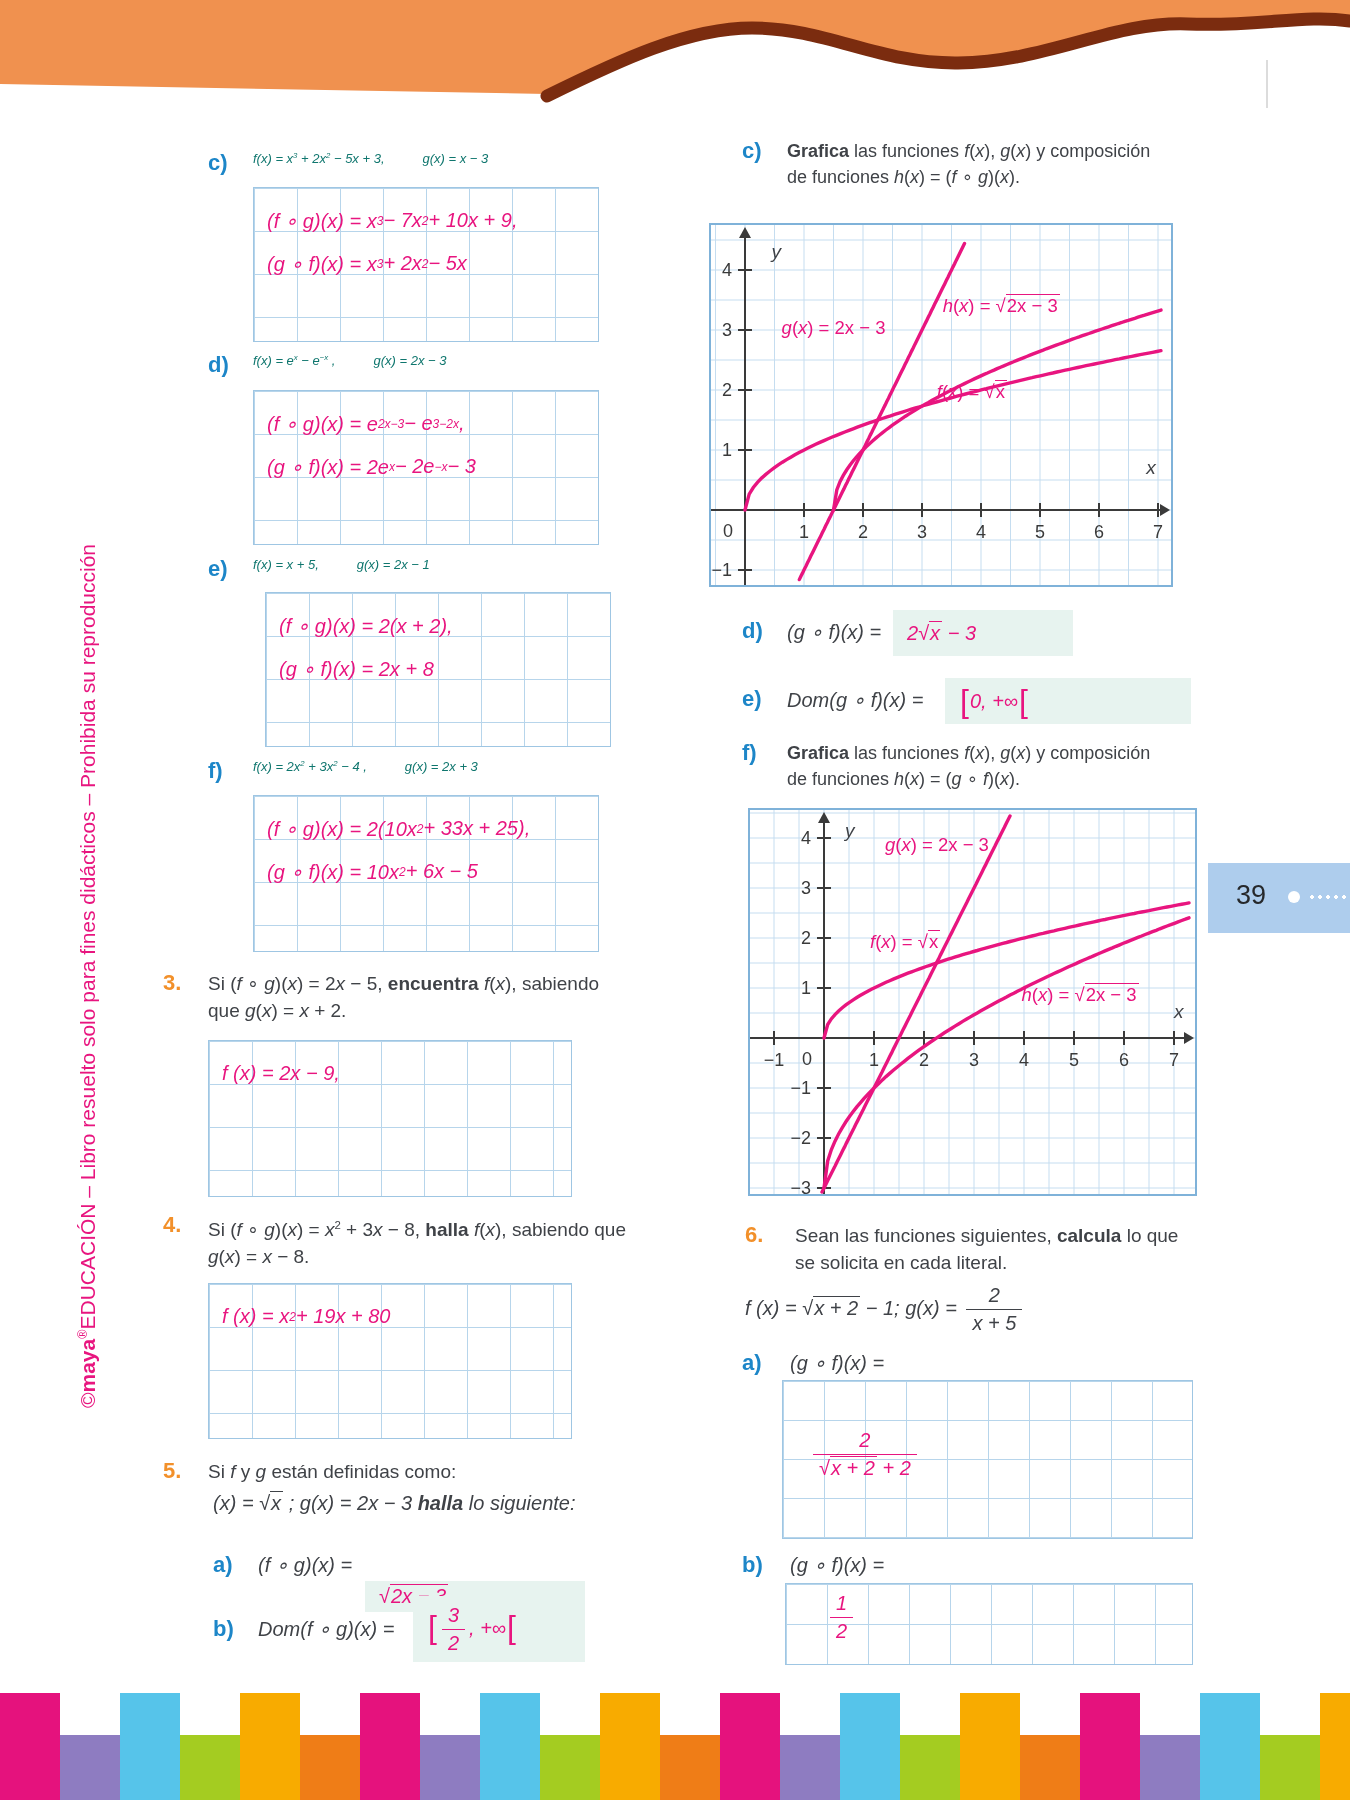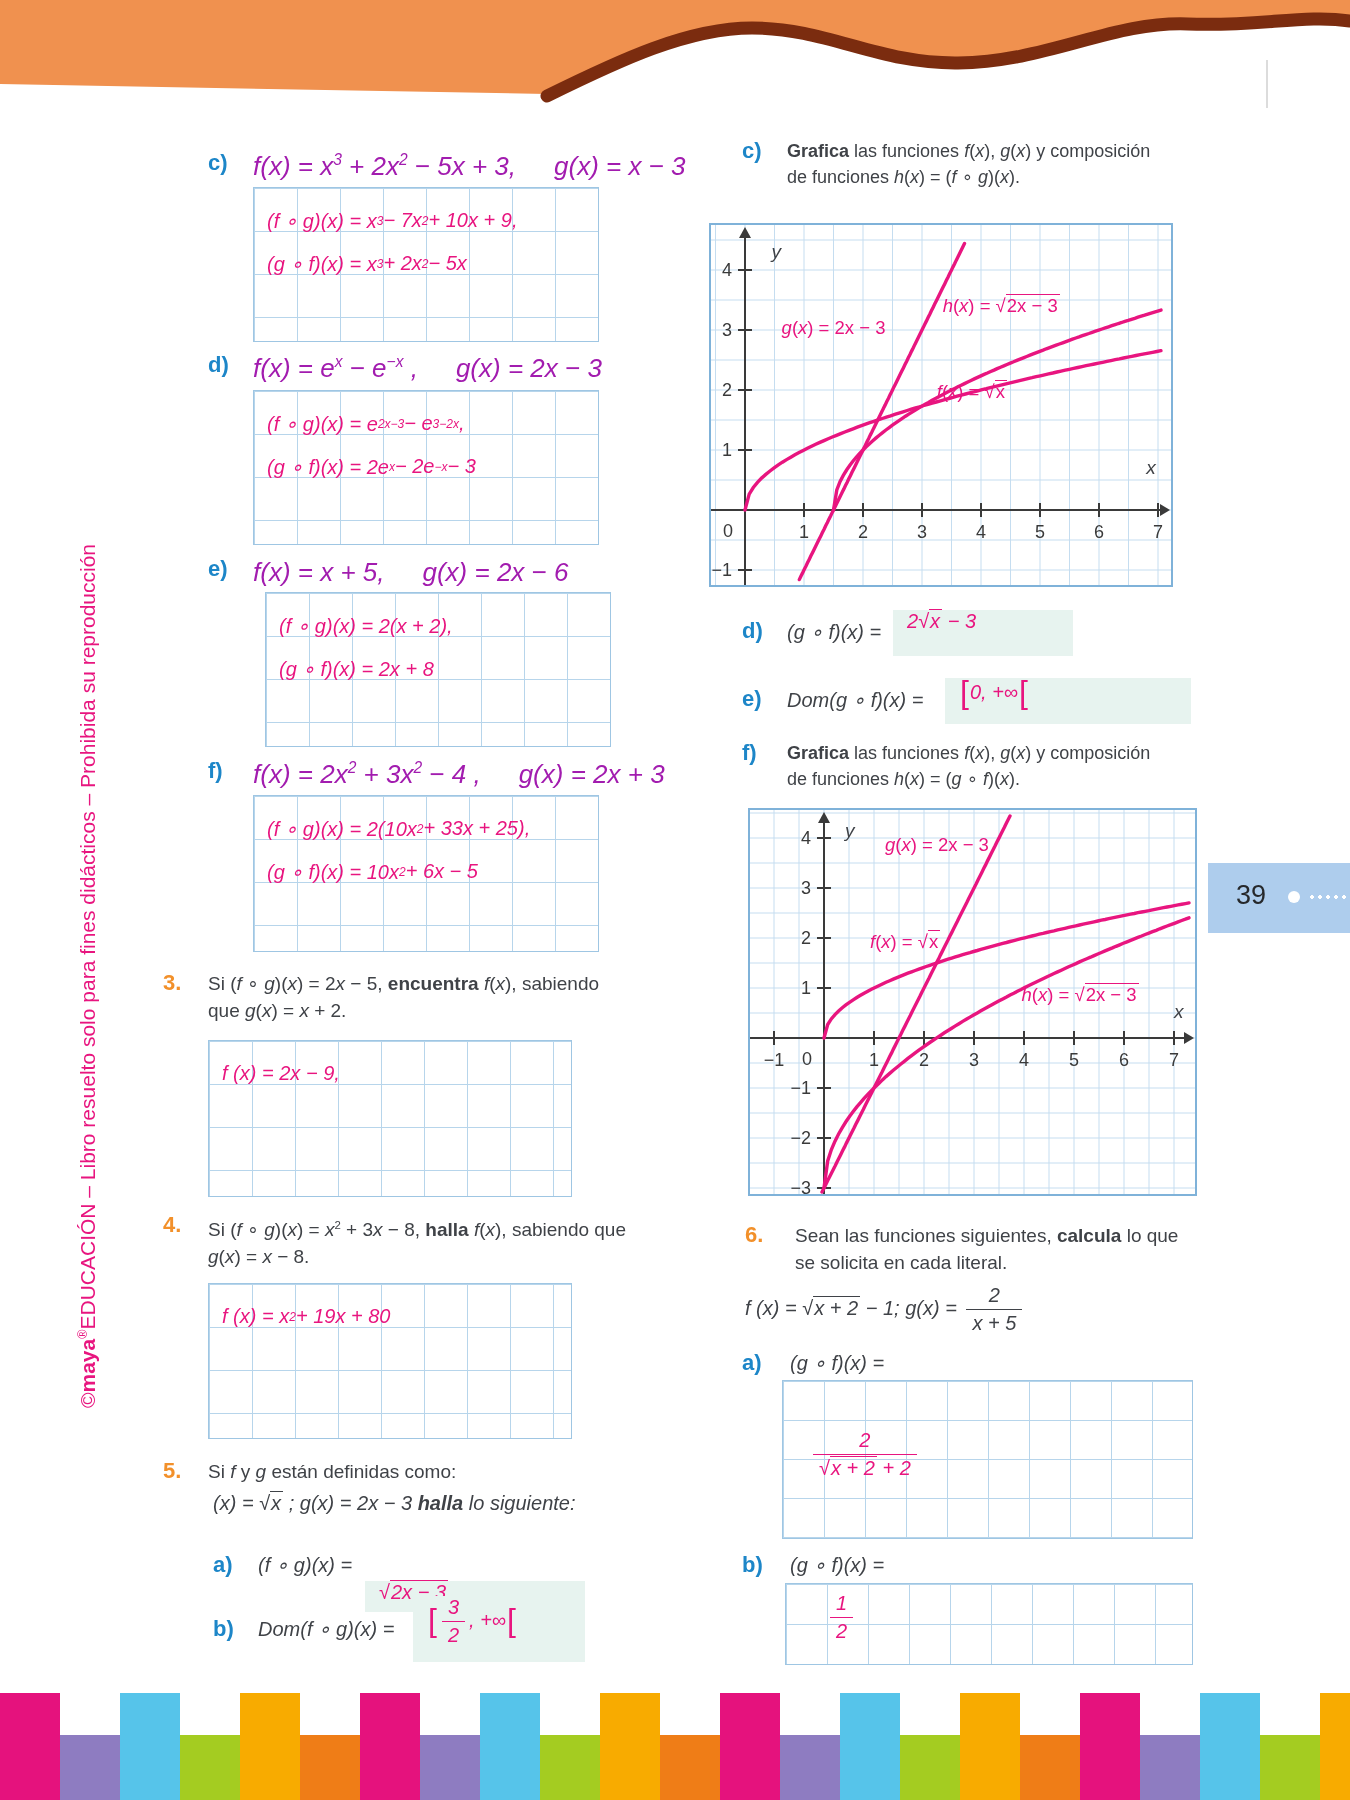--- a/index.html
+++ b/index.html
@@ -1,33 +1,33 @@
 <!DOCTYPE html>
 <html><head>
 <meta charset="utf-8">
 <style>
   html,body{margin:0;padding:0;background:#fff}
   #page{position:relative;width:1350px;height:1800px;overflow:hidden;background:#fff;
         font-family:"Liberation Sans",sans-serif;color:#3f4247}
   .exlabel{position:absolute;font-weight:bold;font-size:22px;color:#1d86c8}
   .pnum{position:absolute;font-weight:bold;font-size:22px;color:#f2902a}
-  .given{position:absolute;font-style:italic;font-size:26px;white-space:nowrap;color:#a21caf}
+  .given{position:absolute;font-style:italic;font-size:13px;white-space:nowrap;color:#0f766e}
   .given .g2{margin-left:38px}
   .prose{position:absolute;font-size:19px;line-height:27px}
   .prose.sm{font-size:18px;line-height:26px}
   .gb{position:absolute;background-color:#fff;
       background-image:linear-gradient(#b7d5eb 1px,transparent 1px),linear-gradient(90deg,#b7d5eb 1px,transparent 1px);
       background-size:43px 43px;border:1.5px solid #9fc6e3}
   .gb.fine{background-size:41px 39px}
   .gb.fine2{background-size:41px 40px}
   .ans{padding:11px 0 0 13px;font-style:italic;color:#e8157f;font-size:20px}
   .ans>div{height:43px;display:flex;align-items:center;white-space:nowrap}
   .formula{position:absolute;font-size:20px;font-style:italic;white-space:nowrap}
   .lhs{position:absolute;font-style:italic;font-size:20px;color:#3f4247;white-space:nowrap}
-  .mint{position:absolute;background:#e7f3ef;display:flex;padding:0 14px;
+  .mint{position:absolute;background:#e7f3ef;display:flex;align-items:center;padding:0 14px;
         font-style:italic;color:#e8157f;font-size:20px;white-space:nowrap}
   .pink{position:absolute;color:#e8157f;font-style:italic;font-size:20px;white-space:nowrap}
   .graph{position:absolute;border:2px solid #7fb2d9;background:#fff}
   .glabel{position:absolute;font-size:18.5px;color:#e8157f;white-space:nowrap}
   .glabel.dark{color:#3f4247;font-size:19px}
   .graph svg text{font-size:18px;fill:#3a3a3a}
   .sidebar{position:absolute;left:76px;top:1408px;transform:rotate(-90deg);transform-origin:0 0;
            font-size:21px;color:#e8157f;white-space:nowrap;width:1010px}
   sup{font-size:.6em}
   .sqrt .vin{border-top:1.6px solid currentColor;padding:0 2px 0 1px}
@@ -73,21 +73,21 @@
   </div>
   <div class="gb" style="left:253px;top:390px;width:344px;height:153px">
     <div class="ans">
       <div>(f ∘ g)(x) = e<sup>2x−3</sup> − e<sup>3−2x</sup>,</div>
       <div>(g ∘ f)(x) = 2e<sup>x</sup> − 2e<sup>−x</sup> − 3</div>
     </div>
   </div>
 
   <div class="exlabel" style="left:208px;top:556px">e)</div>
   <div class="given" style="left:253px;top:557px">
-    <span>f(x) = x + 5,</span><span class="g2">g(x) = 2x − 6</span>
+    <span>f(x) = x + 5,</span><span class="g2">g(x) = 2x − 1</span>
   </div>
   <div class="gb" style="left:265px;top:592px;width:344px;height:153px">
     <div class="ans">
       <div>(f ∘ g)(x) = 2(x + 2),</div>
       <div>(g ∘ f)(x) = 2x + 8</div>
     </div>
   </div>
 
   <div class="exlabel" style="left:208px;top:758px">f)</div>
   <div class="given" style="left:253px;top:759px">

